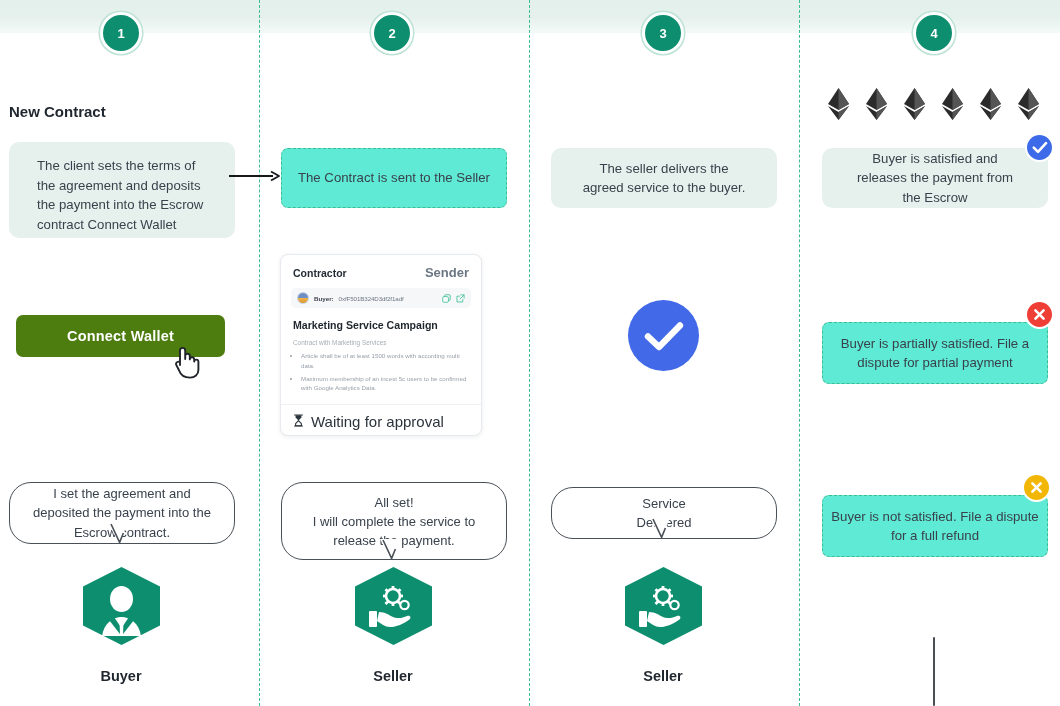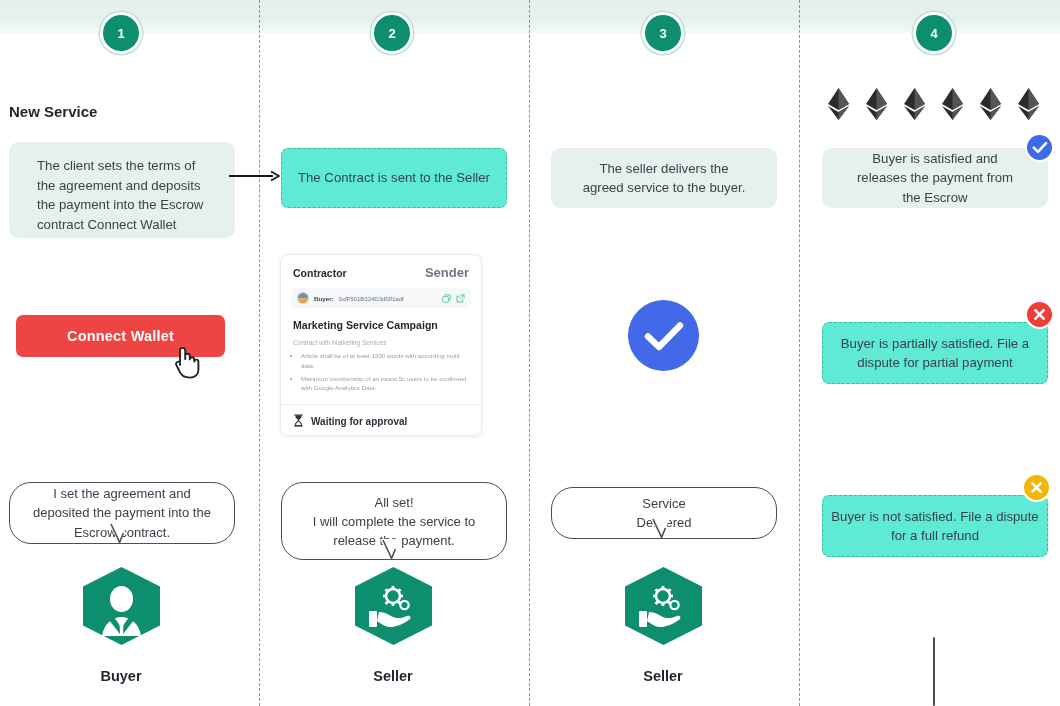--- a/index.html
+++ b/index.html
@@ -49,21 +49,21 @@
     text-align: center; display: flex; align-items: center;
     justify-content: center;
   }
 
   .section-title {
     position: absolute; font-size: 15px; font-weight: 700; color: #1f262e;
   }
 
   
   .cw-btn {
-    position: absolute; background: #ef4444; border-radius: 7px;
+    position: absolute; background: #4d7c0f; border-radius: 7px;
     color: #ffffff; font-size: 14.5px; font-weight: 700;
     display: flex; align-items: center; justify-content: center;
     border: none; cursor: pointer; letter-spacing: .2px;
   }
   .cursor-hand { position: absolute; pointer-events: none; }
 
   
   .arrow-wrap { position: absolute; }
 
   
@@ -96,21 +96,21 @@
   }
   .cc-sub { margin: 8px 12px 0 12px; font-size: 6.4px; color: #a7aeb7; }
   .cc-list { margin: 5px 12px 0 20px; }
   .cc-list li {
     font-size: 6.2px; line-height: 9.6px; color: #98a0aa; margin-bottom: 3.5px;
   }
   .cc-foot {
     margin-top: 11px; border-top: 1px solid #eef0f3;
     padding: 8px 12px 9px 12px; display: flex; align-items: center; gap: 7px;
   }
-  .cc-foot .txt { font-size: 10px; font-weight: 700; color: #2b333c; }
+  .cc-foot .txt { font-size: 15px; font-weight: 400; color: #2b333c; }
 
   
   .badge {
     position: absolute; width: 29px; height: 29px; border-radius: 50%;
     border: 2.6px solid #ffffff; display: flex;
     align-items: center; justify-content: center;
     color: #ffffff; font-size: 15px; font-weight: 700; line-height: 1;
   }
 
   
@@ -163,21 +163,21 @@
   <div class="step-circle" style="left:371px; top:12px">
     <span>2</span>
   </div>
   <div class="step-circle" style="left:642px; top:12px">
     <span>3</span>
   </div>
   <div class="step-circle" style="left:913px; top:12px">
     <span>4</span>
   </div>
 
-  <div class="section-title" style="left:9px; top:103px">New Service</div>
+  <div class="section-title" style="left:9px; top:103px">New Contract</div>
 
   <div class="mint-box" style="left:9px; top:142px; width:226px; height:96px">The client sets the terms of the agreement and deposits the payment into the Escrow contract Connect Wallet</div>
 
   <div class="cw-btn" style="left:16px; top:315px; width:209px; height:42px">Connect Wallet</div>
 
   <div class="cursor-hand" style="left:171px; top:343px">
     <svg width="30" height="36" viewBox="0 0 30 36">
       <path d="M9 22 L9 7.5 a2.6 2.6 0 0 1 5.2 0 L14.2 16 L14.2 13 a2.3 2.3 0 0 1 4.6 0 L18.8 16.4 a2.2 2.2 0 0 1 4.4 .2 L23.2 18.6 a2.1 2.1 0 0 1 4.2 .3 L27.4 27 c0 4.6 -3.6 7.6 -8.4 7.6 -5.4 0 -9.4 -2.6 -11 -7.4 L5 21.4 a2.5 2.5 0 0 1 4 -2.2 z" fill="#ffffff" stroke="#20242a" stroke-width="1.9" stroke-linejoin="round"></path>
     </svg>
   </div>

